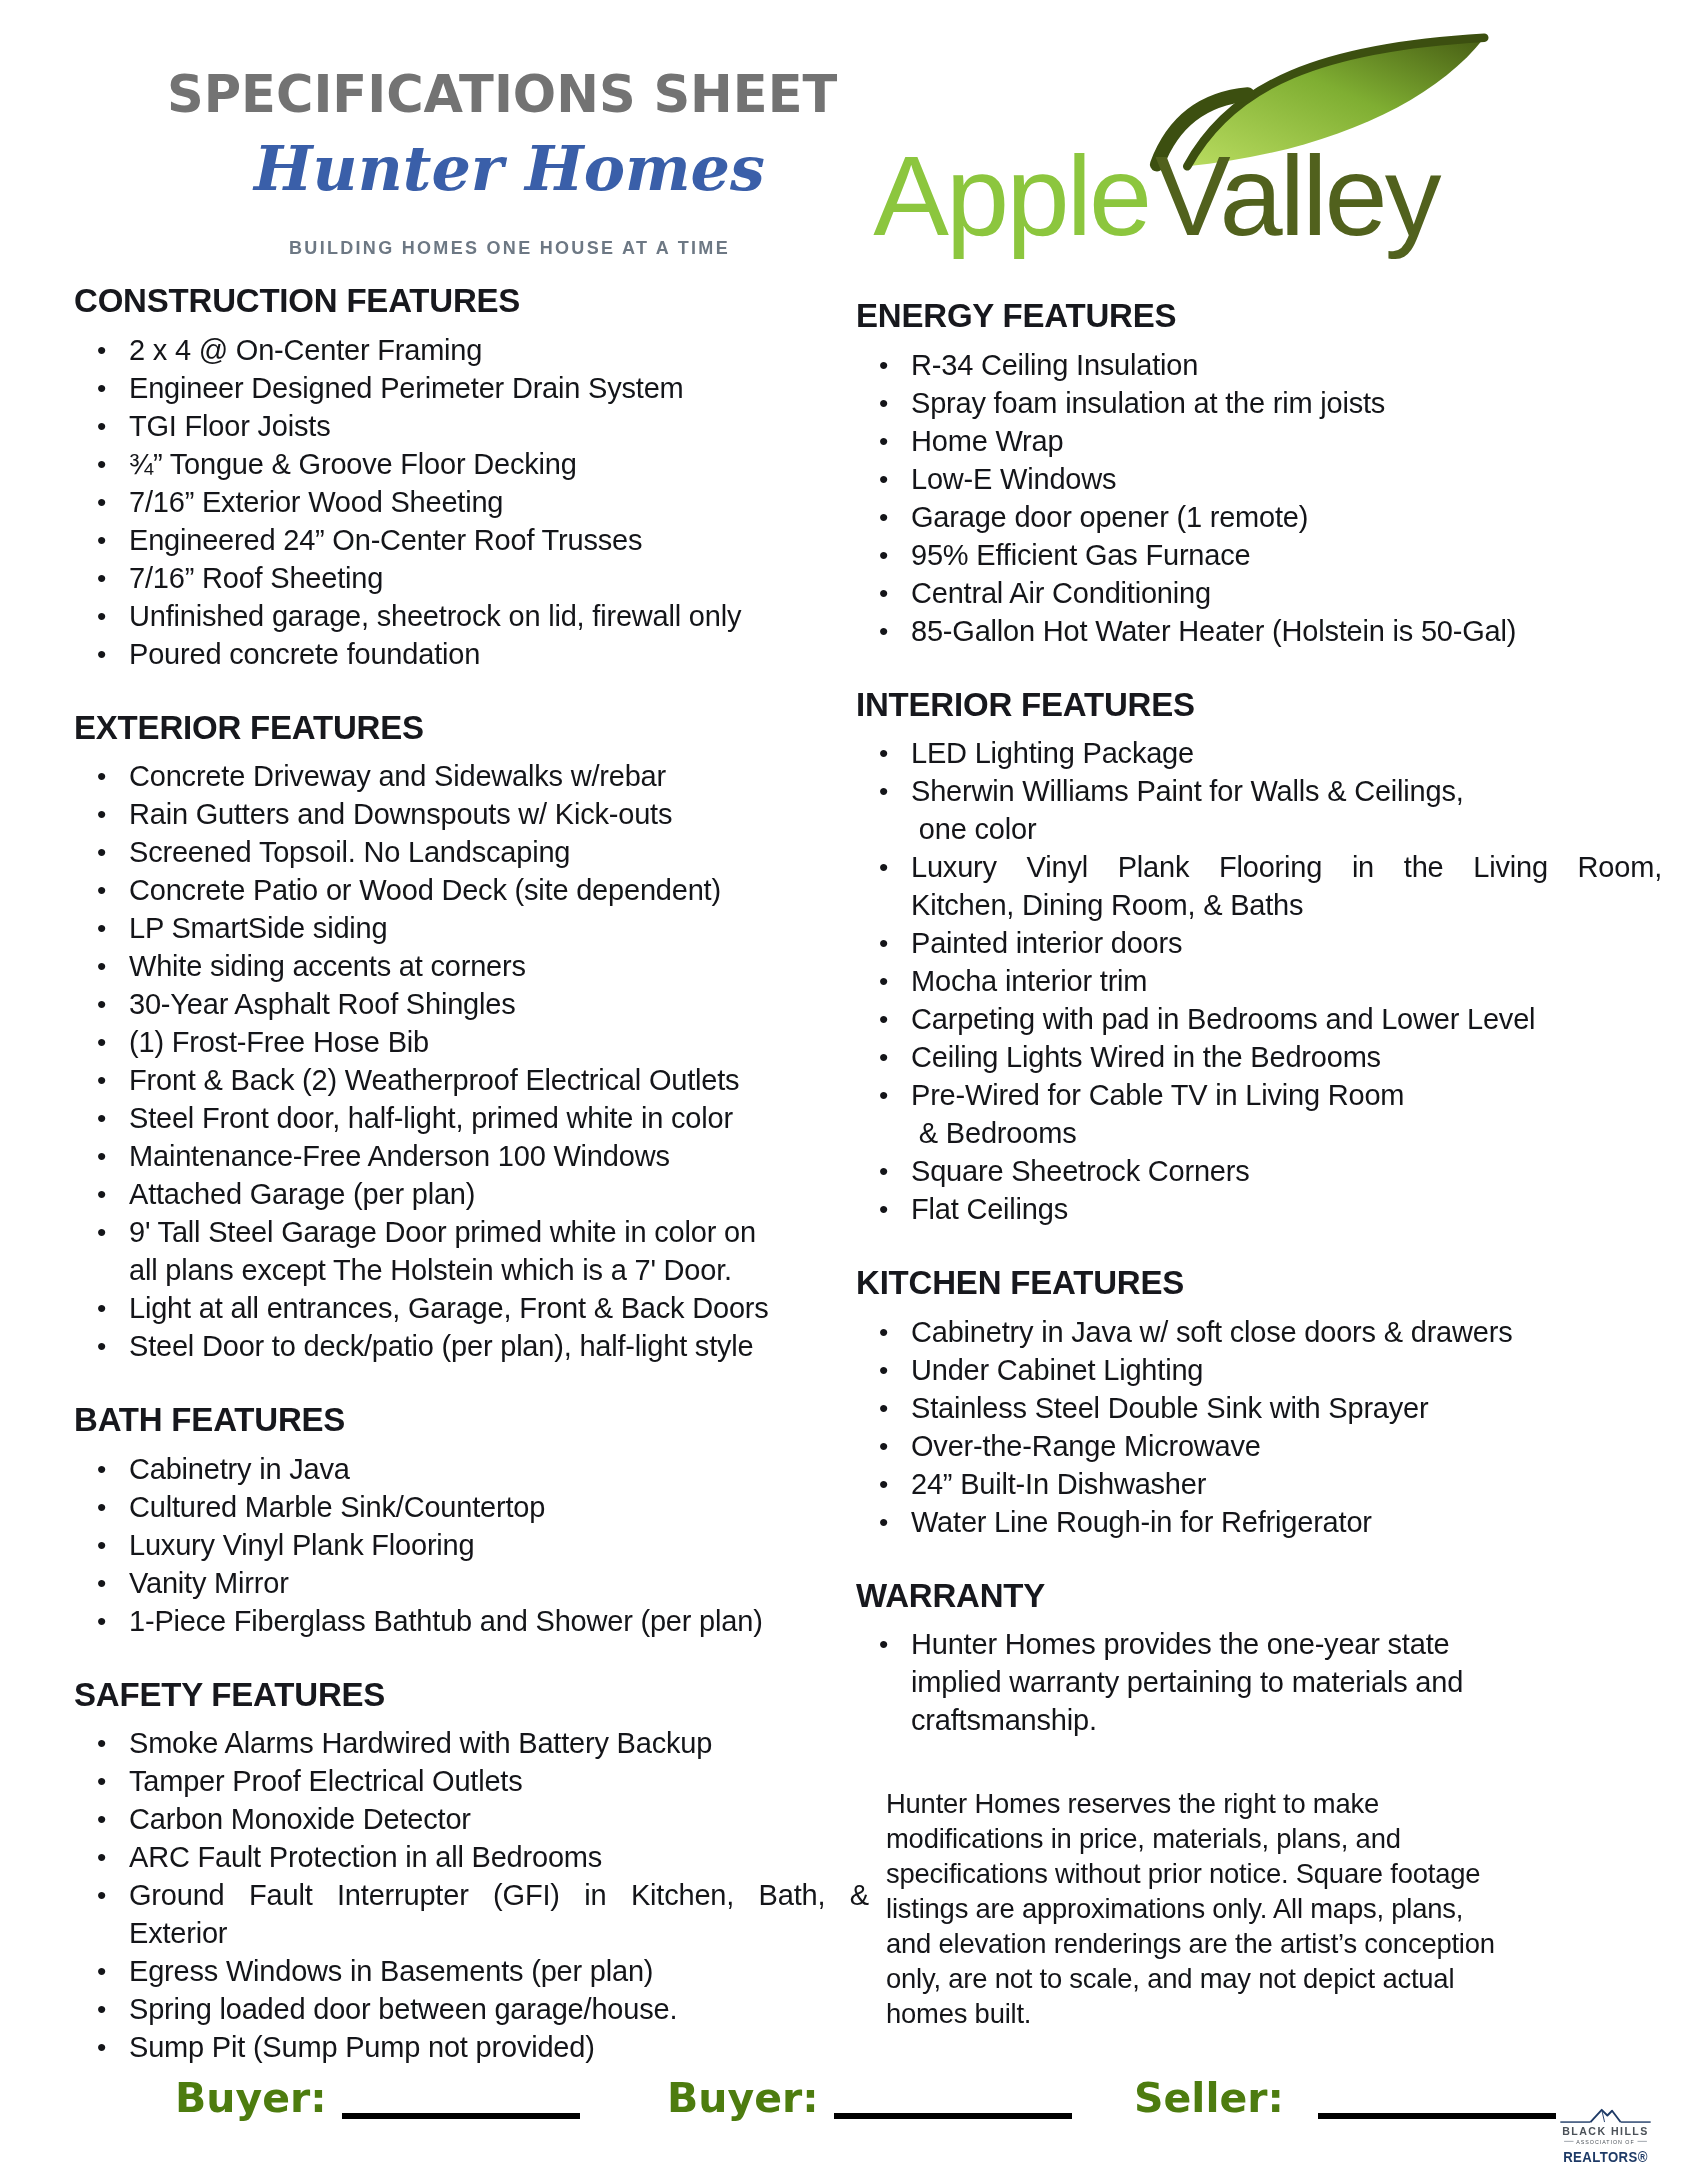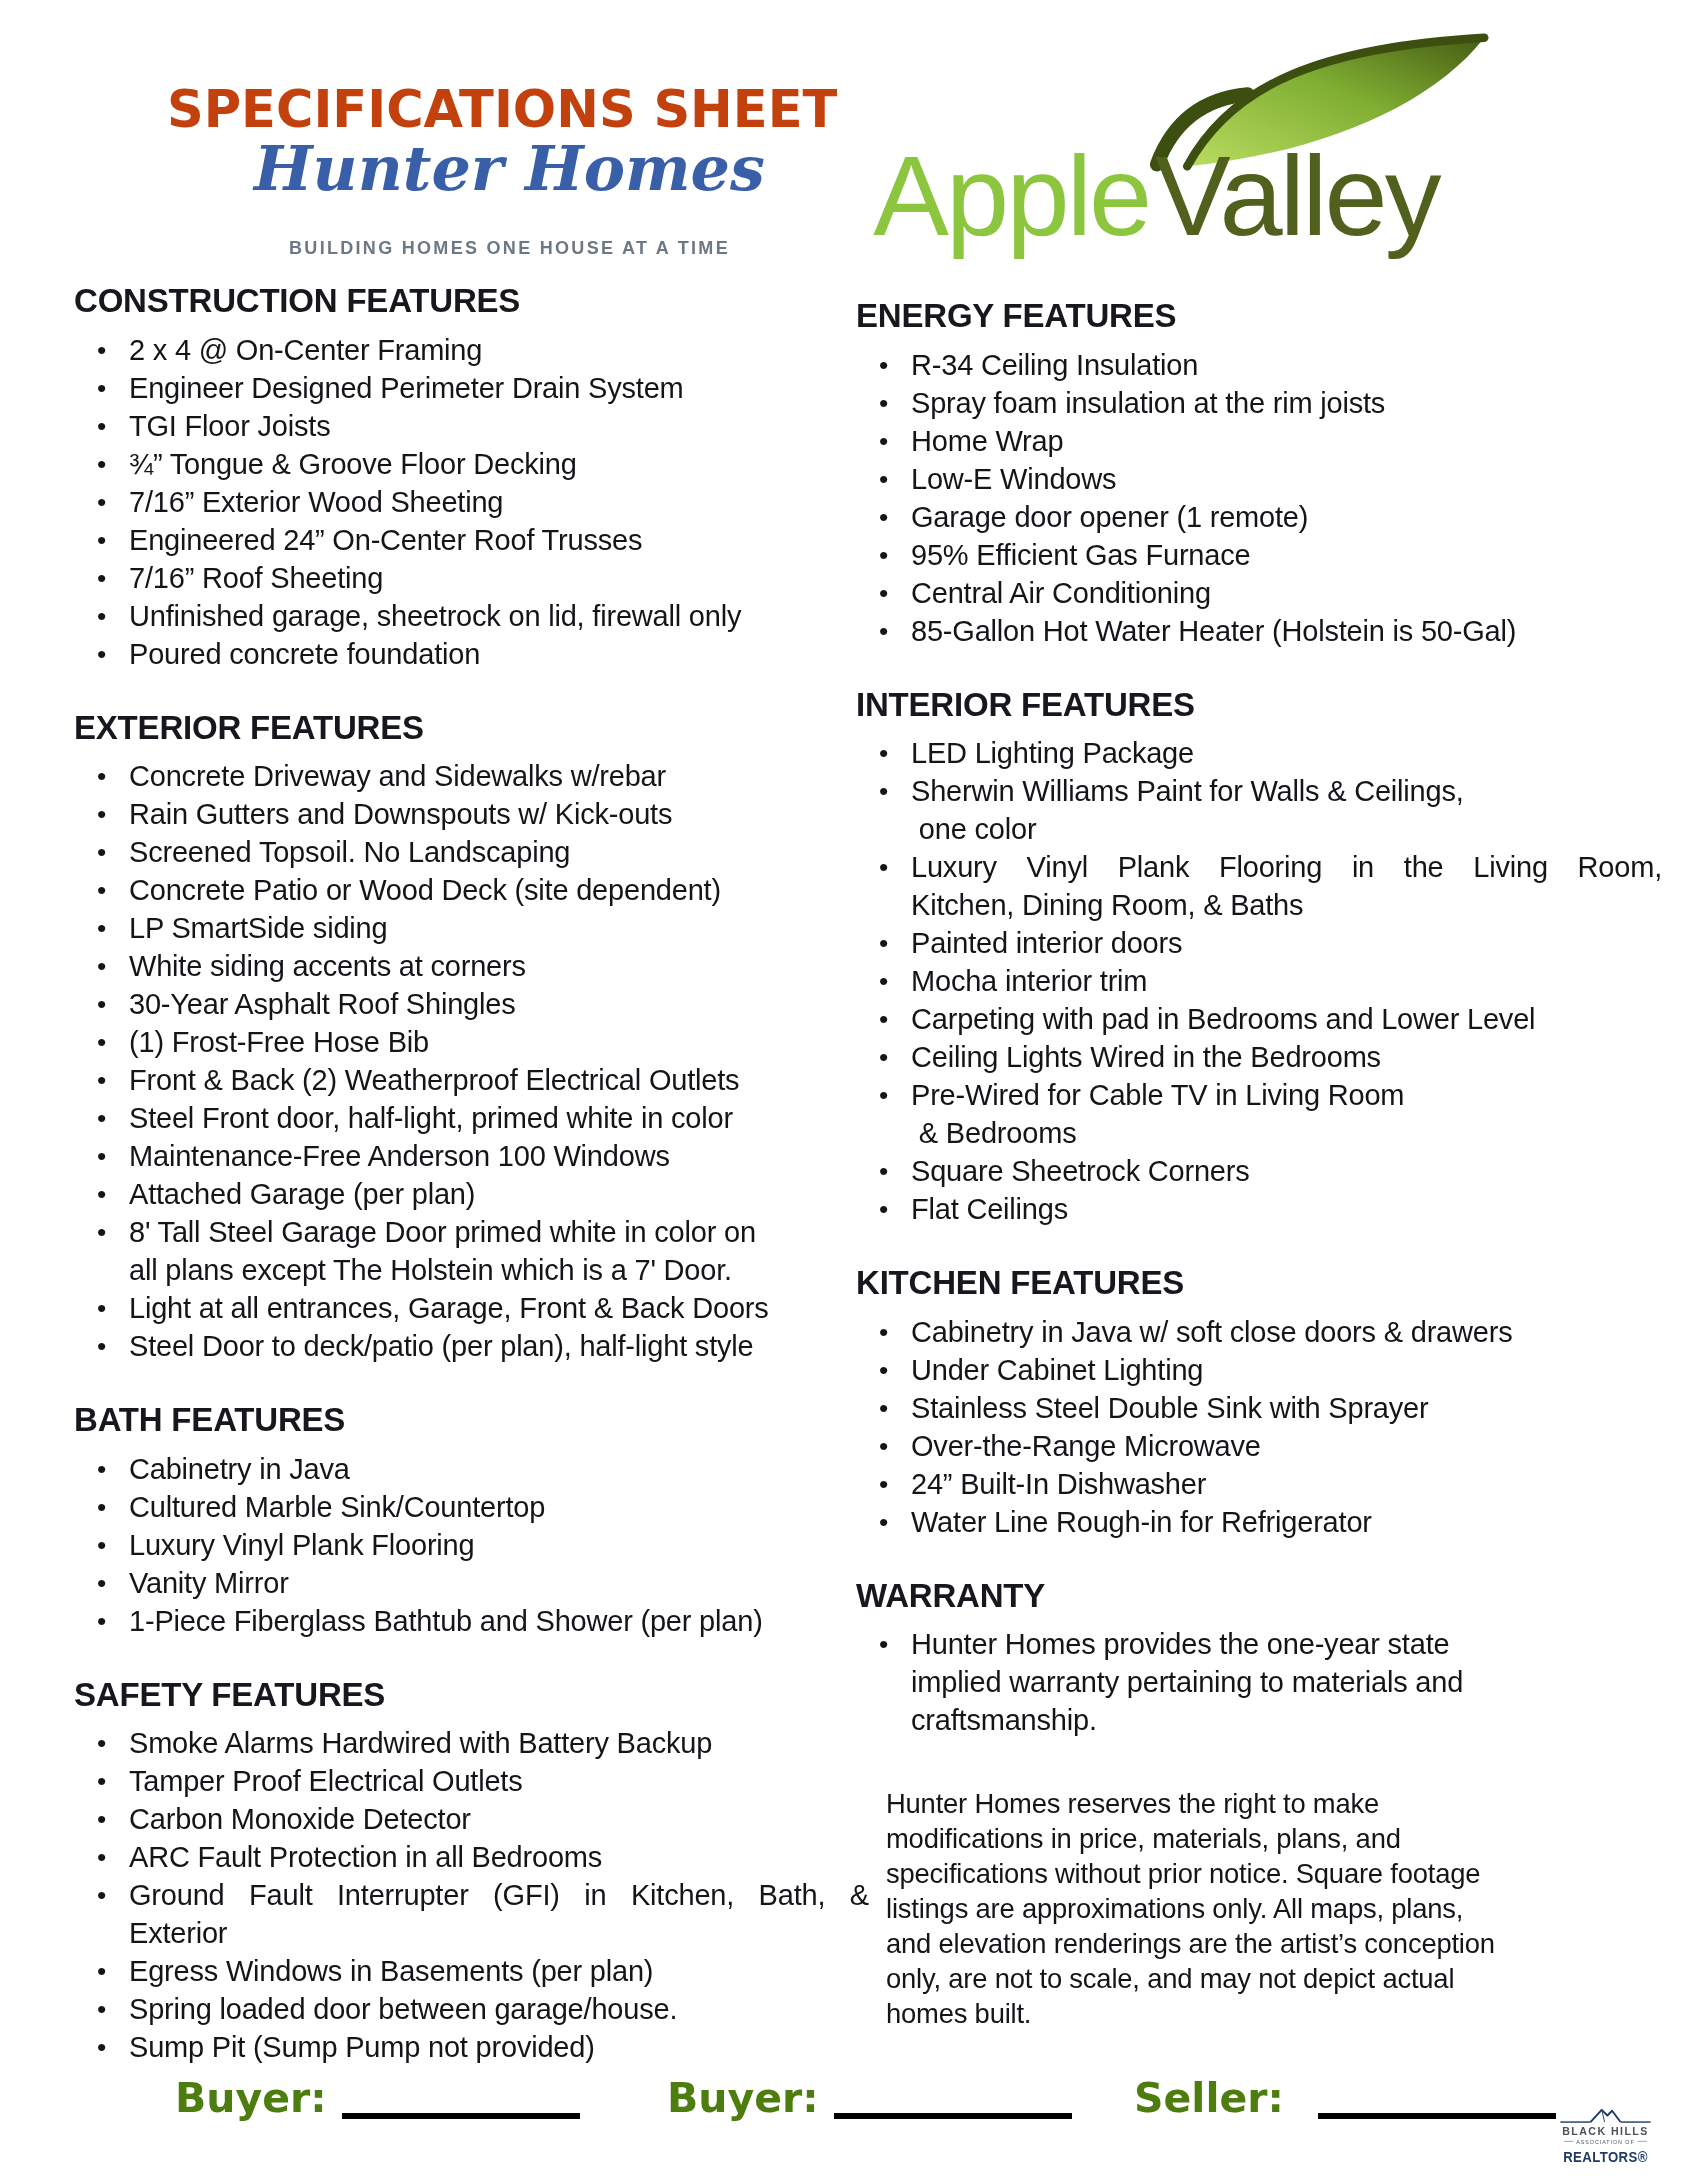--- a/index.html
+++ b/index.html
@@ -2,23 +2,23 @@
 <html style="font-size:15px"><head>
 <meta charset="utf-8">
 <style>
   html,body { margin:0; padding:0; background:#fff; }
   .page {
     position:relative; width:1685px; height:2180px; background:#ffffff;
     font-family:"Liberation Sans", sans-serif; color:#141519; overflow:hidden;
   }
   
   .title {
-    position:absolute; left:167px; top:80px;
+    position:absolute; left:167px; top:65px;
     font-family:"DejaVu Sans", sans-serif; font-weight:bold;
-    font-size:51px; letter-spacing:0px; color:#c2410c;
+    font-size:51px; letter-spacing:0px; color:#737373;
   }
   .hunter-name {
     position:absolute; left:254px; top:132px; width:511px; text-align:center;
     font-family:"DejaVu Serif", serif; font-style:italic; font-weight:bold;
     font-size:62px; color:#3a5fa9; line-height:1.2;
   }
   .hunter-tagline {
     position:absolute; left:254px; top:238px; width:511px; text-align:center;
     font-size:18px; font-weight:bold; letter-spacing:2.3px; color:#6d7884;
   }
@@ -170,21 +170,21 @@
         <div class="li">
           <span class="bullet">•</span>
           <div class="li-text">Maintenance-Free Anderson 100 Windows</div>
         </div>
         <div class="li">
           <span class="bullet">•</span>
           <div class="li-text">Attached Garage (per plan)</div>
         </div>
         <div class="li">
           <span class="bullet">•</span>
-          <div class="li-text"><div class="line">8' Tall Steel Garage Door primed white in color on</div><div class="line">all plans except The Holstein which is a 7' Door.</div></div>
+          <div class="li-text"><div class="line">9' Tall Steel Garage Door primed white in color on</div><div class="line">all plans except The Holstein which is a 7' Door.</div></div>
         </div>
         <div class="li">
           <span class="bullet">•</span>
           <div class="li-text">Light at all entrances, Garage, Front &amp; Back Doors</div>
         </div>
         <div class="li">
           <span class="bullet">•</span>
           <div class="li-text">Steel Door to deck/patio (per plan), half-light style</div>
         </div>
       </section>

